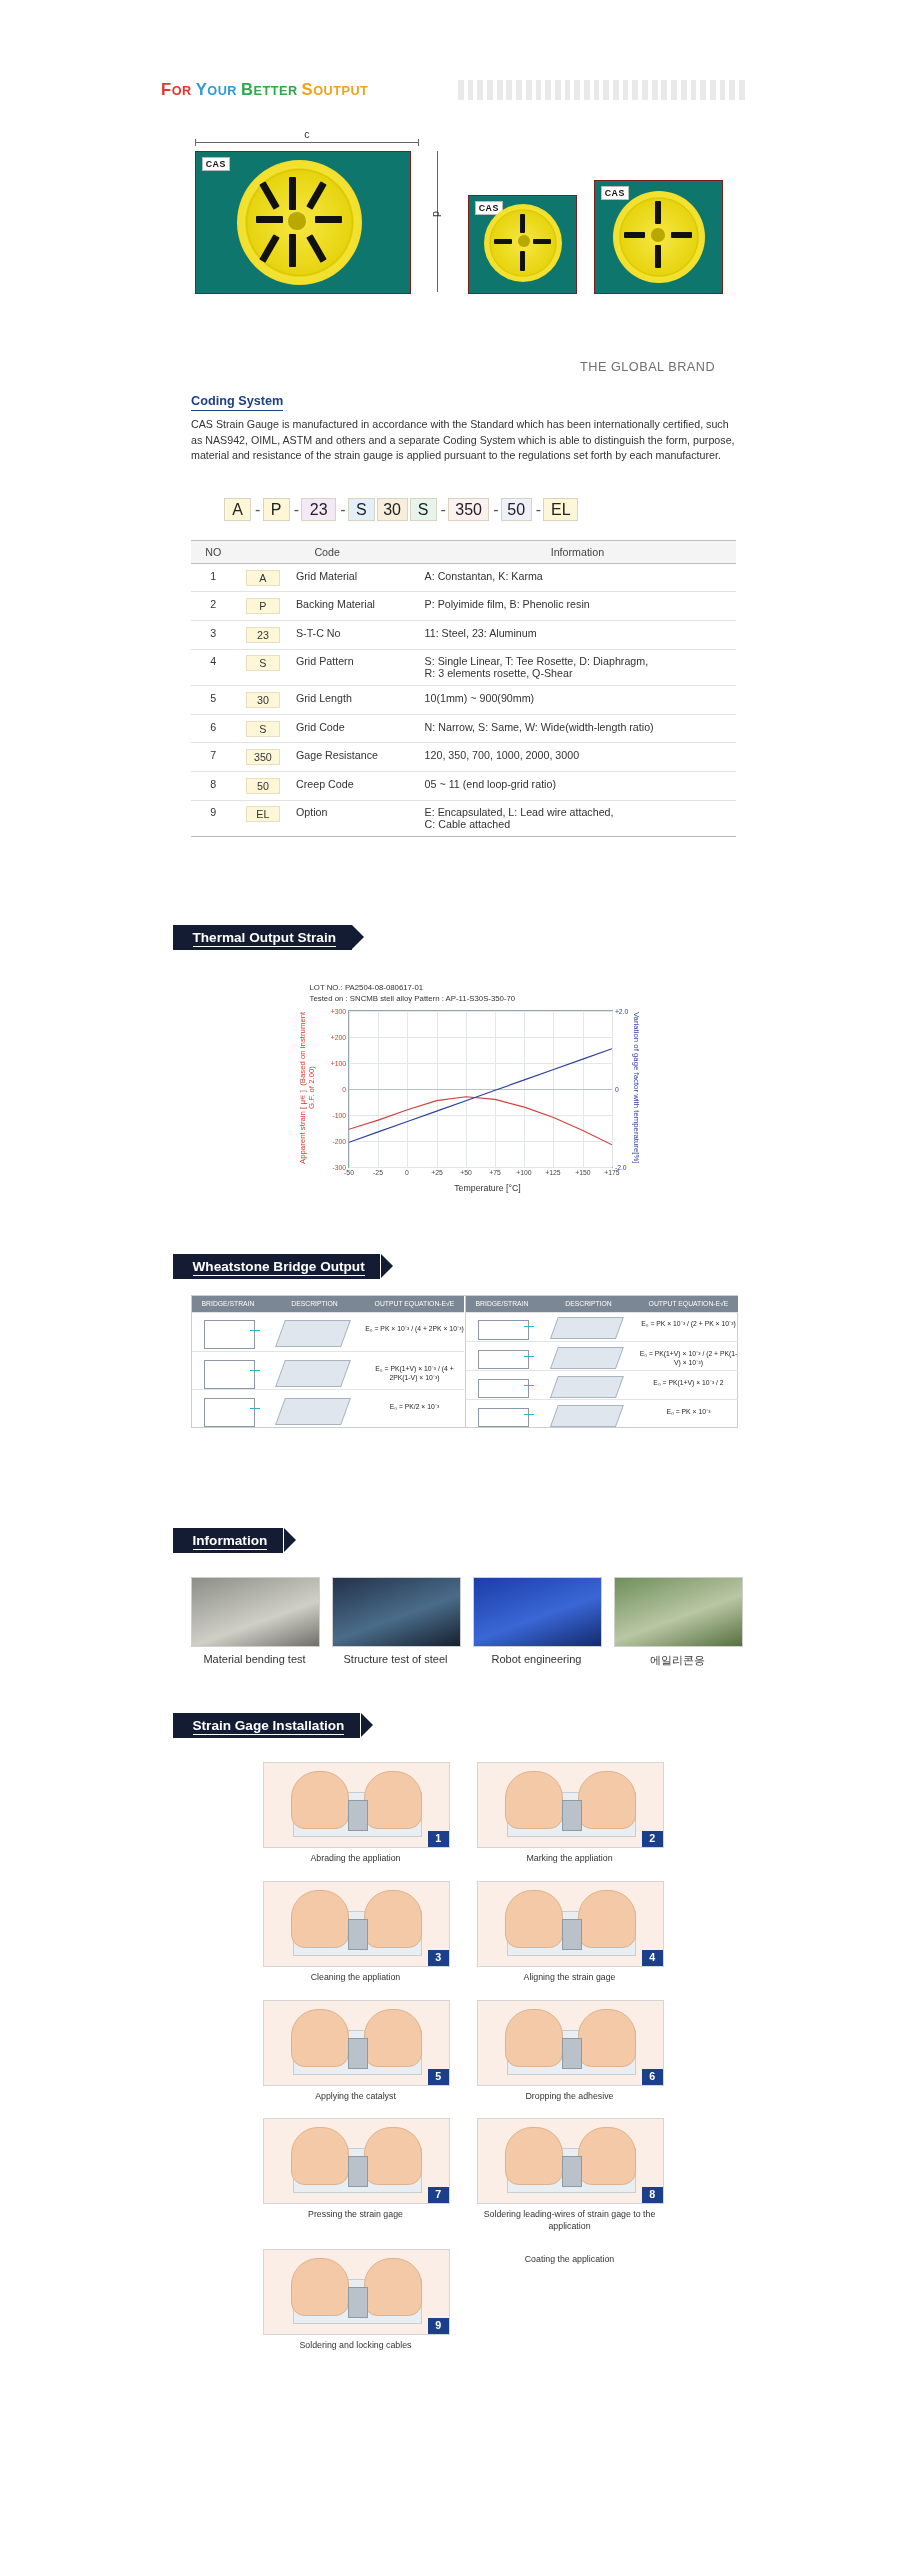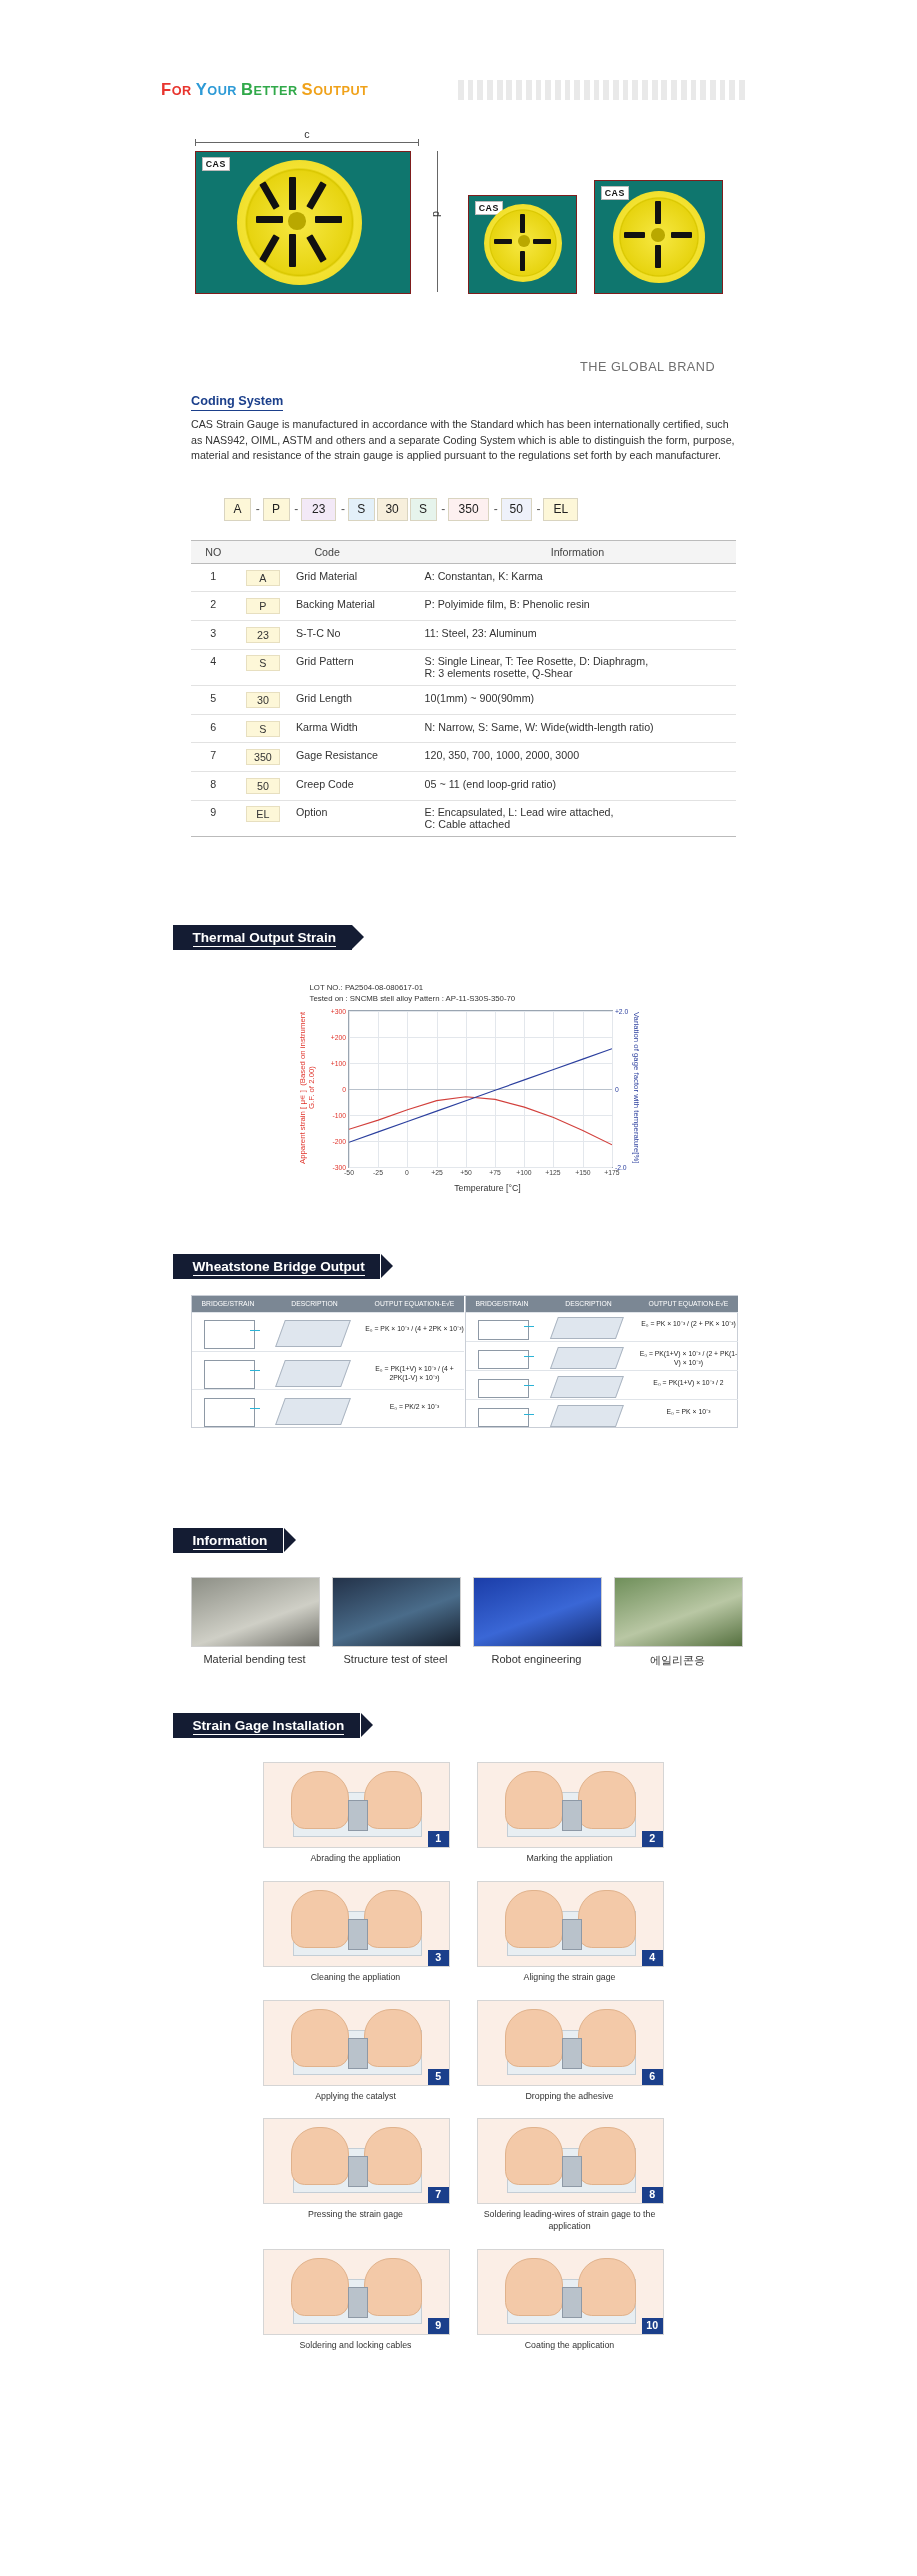--- a/index.html
+++ b/index.html
@@ -46,21 +46,21 @@
   .hub{position:absolute;border-radius:50%;background:#b9a800;}
 
   .globalbrand{position:absolute;left:580px;top:360px;font-size:12.7px;letter-spacing:0.5px;color:#6f6f6f;}
 
   
   .sec-title-plain{position:absolute;font-size:12.7px;font-weight:bold;color:#1b3f8b;}
   .codesys-title{left:191px;top:394px;}
   .codesys-title .ul{border-bottom:1px solid #1b3f8b;padding-bottom:1.9px;}
   .codesys-body{position:absolute;left:191px;top:417px;width:545px;font-size:10.7px;line-height:15.6px;color:#333;}
 
-  .codebar{position:absolute;left:224px;top:498px;width:487px;height:25px;font-size:12px;}
+  .codebar{position:absolute;left:224px;top:498px;width:487px;height:25px;font-size:16px;}
   .codebar .cell{display:inline-block;text-align:center;line-height:21.4px;height:21.4px;border:1px solid #d9d4c0;margin-right:1.9px;vertical-align:middle;}
   .codebar .dash{display:inline-block;width:9.7px;text-align:center;line-height:21.4px;color:#555;vertical-align:middle;}
   .c-a{background:#fdf7d8;width:25px;}
   .c-p{background:#fdf7d8;width:25px;}
   .c-23{background:#f3e9f7;width:33px;}
   .c-s1{background:#e3f0f9;width:25px;}
   .c-30{background:#f7efdc;width:29px;}
   .c-s2{background:#e6f4ec;width:25px;}
   .c-350{background:#fdf0f0;width:39px;}
   .c-50{background:#eef1fa;width:29px;}
@@ -236,21 +236,21 @@
         </tr>
       <tr>
           <td class="c-no">5</td>
           <td class="c-code"><span>30</span></td>
           <td class="c-name">Grid Length</td>
           <td>10(1mm) ~ 900(90mm)</td>
         </tr>
       <tr>
           <td class="c-no">6</td>
           <td class="c-code"><span>S</span></td>
-          <td class="c-name">Karma Width</td>
+          <td class="c-name">Grid Code</td>
           <td>N: Narrow, S: Same,  W: Wide(width-length ratio)</td>
         </tr>
       <tr>
           <td class="c-no">7</td>
           <td class="c-code"><span>350</span></td>
           <td class="c-name">Gage Resistance</td>
           <td>120, 350, 700, 1000, 2000, 3000</td>
         </tr>
       <tr>
           <td class="c-no">8</td>
@@ -522,25 +522,18 @@
       <div class="stepimg">
           <span class="plate"></span>
           <span class="handL"></span>
           <span class="handR"></span>
           <span class="obj"></span>
           <span class="stepnum">9</span>
         </div>
       <div class="stepcap">Soldering and locking cables</div>
     </div>
     <div class="step" style="left:214px;top:487px;">
-      <div class="stepimg">
-          <span class="plate"></span>
-          <span class="handL"></span>
-          <span class="handR"></span>
-          <span class="obj"></span>
-          <span class="stepnum">10</span>
-        </div>
       <div class="stepcap">Coating the application</div>
     </div>
   </div>
 
 </div>
 
 
 </body></html>

